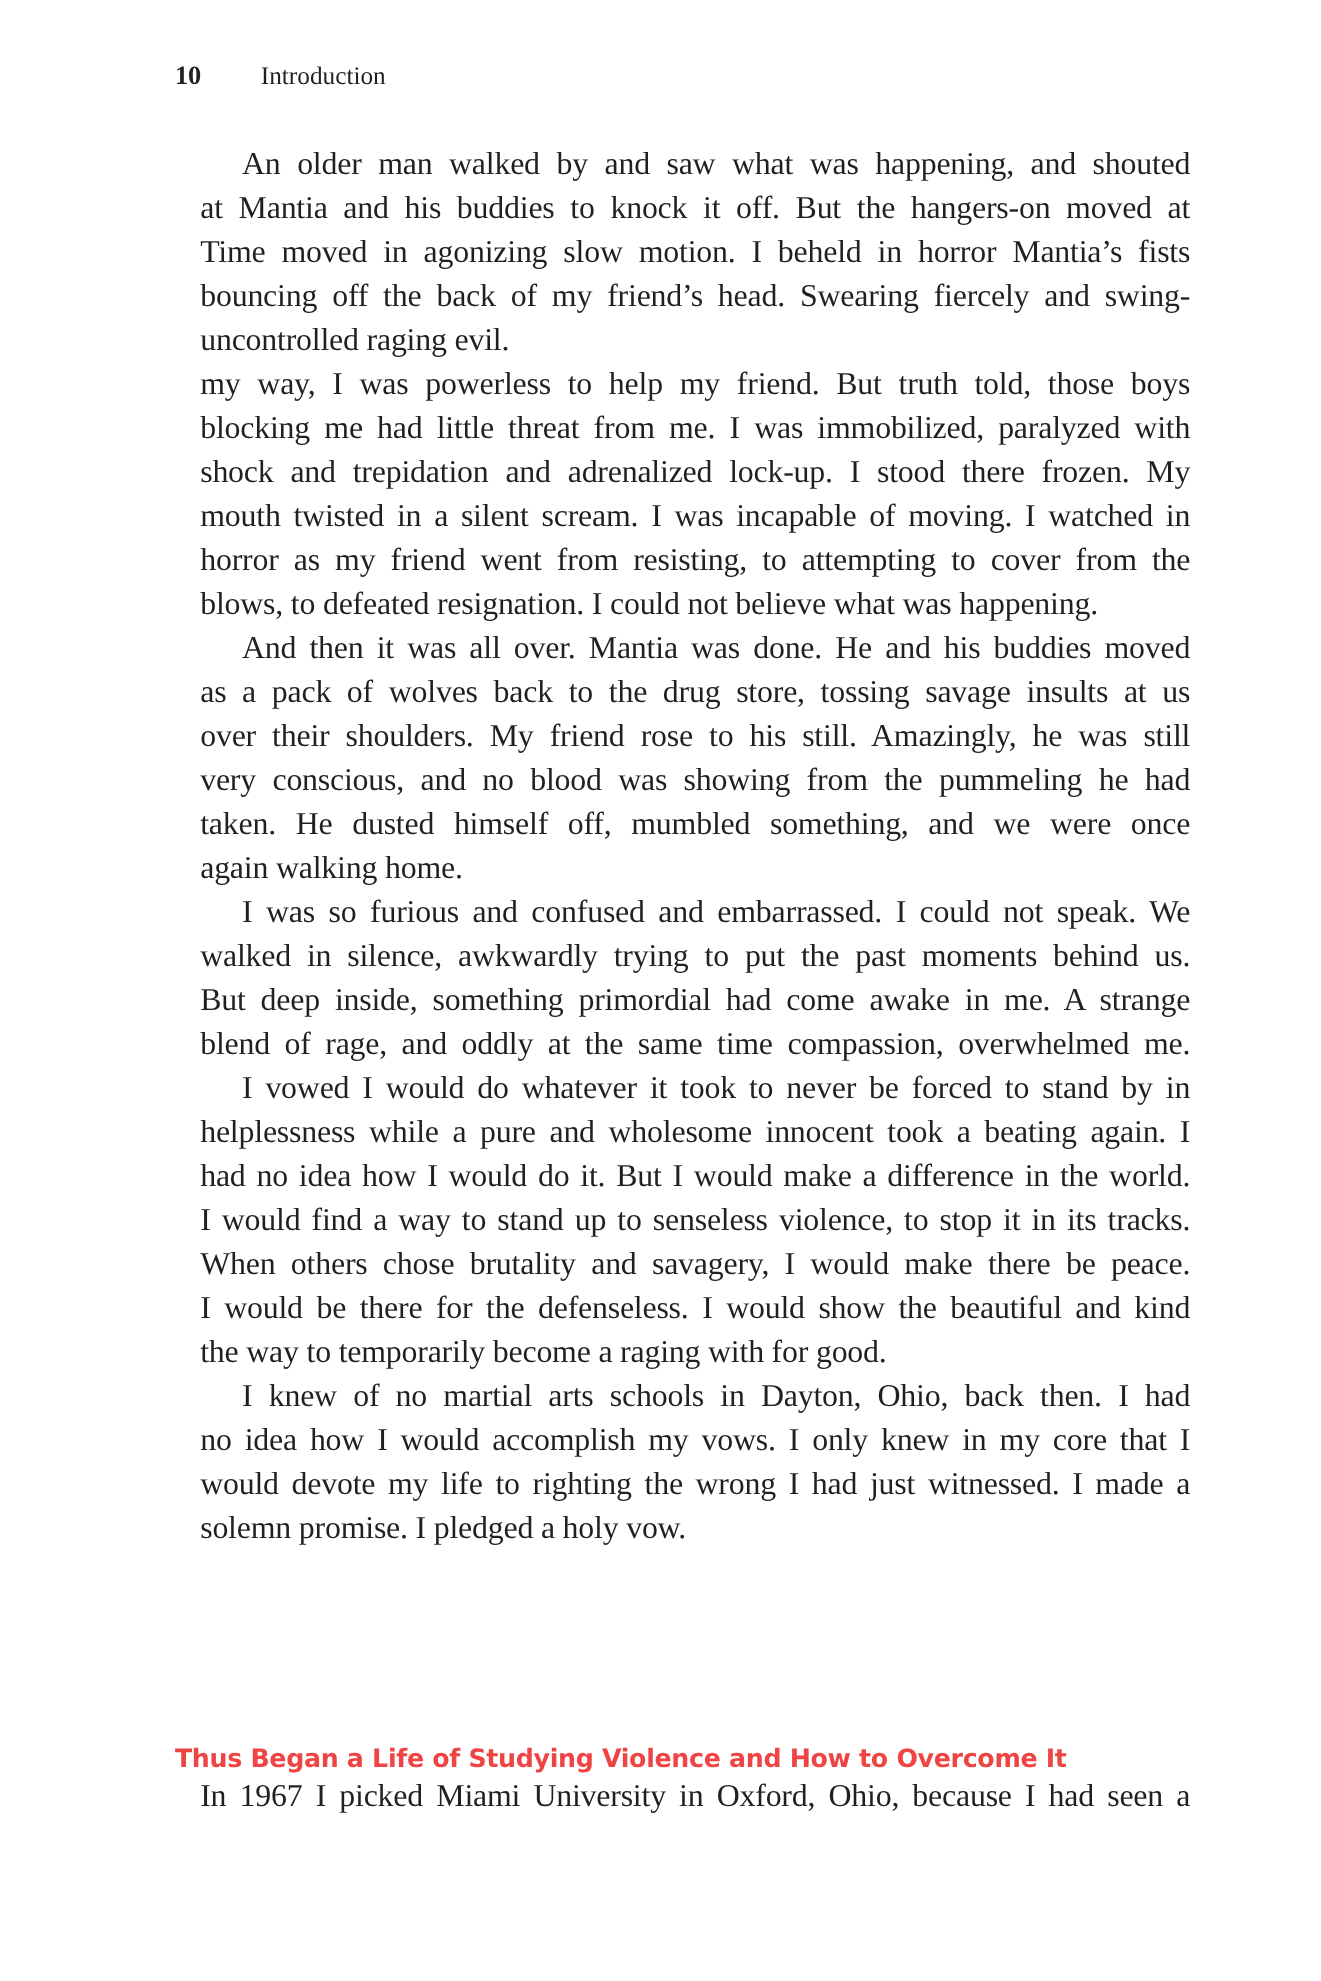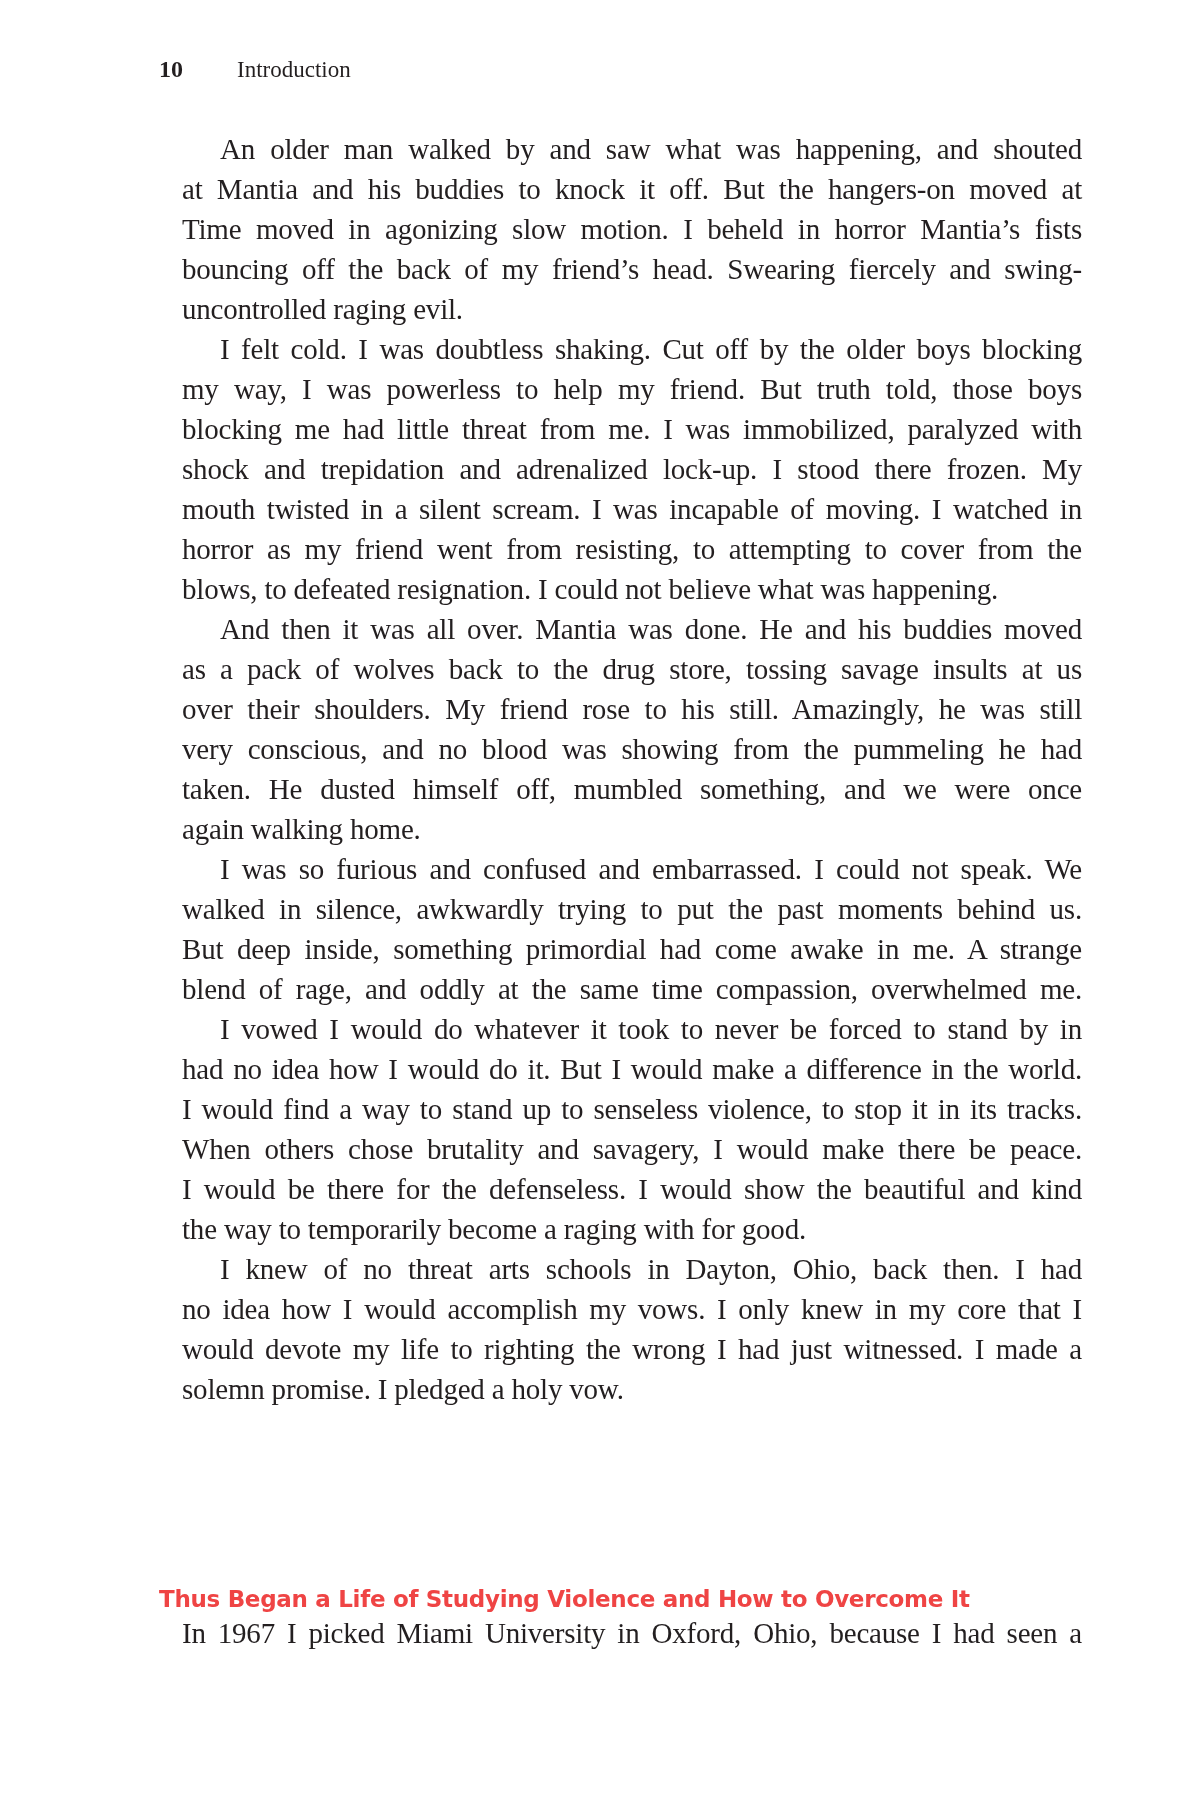--- a/index.html
+++ b/index.html
@@ -86,21 +86,20 @@
 
 <div class="body-text">
   <p class="para">
     <span class="line first">An older man walked by and saw what was happening, and shouted</span>
     <span class="line">at Mantia and his buddies to knock it off. But the hangers-on moved at</span>
     <span class="line">Time moved in agonizing slow motion. I beheld in horror Mantia’s fists</span>
     <span class="line">bouncing off the back of my friend’s head. Swearing fiercely and swing-</span>
     <span class="line last">uncontrolled raging evil.</span>
   </p>
   <p class="para">
-    <span class="line first">I felt cold. I was doubtless shaking. Cut off by the older boys blocking</span>
     <span class="line">my way, I was powerless to help my friend. But truth told, those boys</span>
     <span class="line">blocking me had little threat from me. I was immobilized, paralyzed with</span>
     <span class="line">shock and trepidation and adrenalized lock-up. I stood there frozen. My</span>
     <span class="line">mouth twisted in a silent scream. I was incapable of moving. I watched in</span>
     <span class="line">horror as my friend went from resisting, to attempting to cover from the</span>
     <span class="line last">blows, to defeated resignation. I could not believe what was happening.</span>
   </p>
   <p class="para">
     <span class="line first">And then it was all over. Mantia was done. He and his buddies moved</span>
     <span class="line">as a pack of wolves back to the drug store, tossing savage insults at us</span>
@@ -110,28 +109,29 @@
     <span class="line last">again walking home.</span>
   </p>
   <p class="para">
     <span class="line first">I was so furious and confused and embarrassed. I could not speak. We</span>
     <span class="line">walked in silence, awkwardly trying to put the past moments behind us.</span>
     <span class="line">But deep inside, something primordial had come awake in me. A strange</span>
     <span class="line">blend of rage, and oddly at the same time compassion, overwhelmed me.</span>
   </p>
   <p class="para">
     <span class="line first">I vowed I would do whatever it took to never be forced to stand by in</span>
+    <span class="line">helplessness while a pure and wholesome innocent took a beating again. I</span>
     <span class="line">had no idea how I would do it. But I would make a difference in the world.</span>
     <span class="line">I would find a way to stand up to senseless violence, to stop it in its tracks.</span>
     <span class="line">When others chose brutality and savagery, I would make there be peace.</span>
     <span class="line">I would be there for the defenseless. I would show the beautiful and kind</span>
     <span class="line last">the way to temporarily become a raging with for good.</span>
   </p>
   <p class="para">
-    <span class="line first">I knew of no threat arts schools in Dayton, Ohio, back then. I had</span>
+    <span class="line first">I knew of no martial arts schools in Dayton, Ohio, back then. I had</span>
     <span class="line">no idea how I would accomplish my vows. I only knew in my core that I</span>
     <span class="line">would devote my life to righting the wrong I had just witnessed. I made a</span>
     <span class="line last">solemn promise. I pledged a holy vow.</span>
   </p>
 </div>
 
 <div class="section-heading">Thus Began a Life of Studying Violence and How to Overcome It</div>
 
 <div class="after-heading">
   <span class="line">In 1967 I picked Miami University in Oxford, Ohio, because I had seen a</span>

